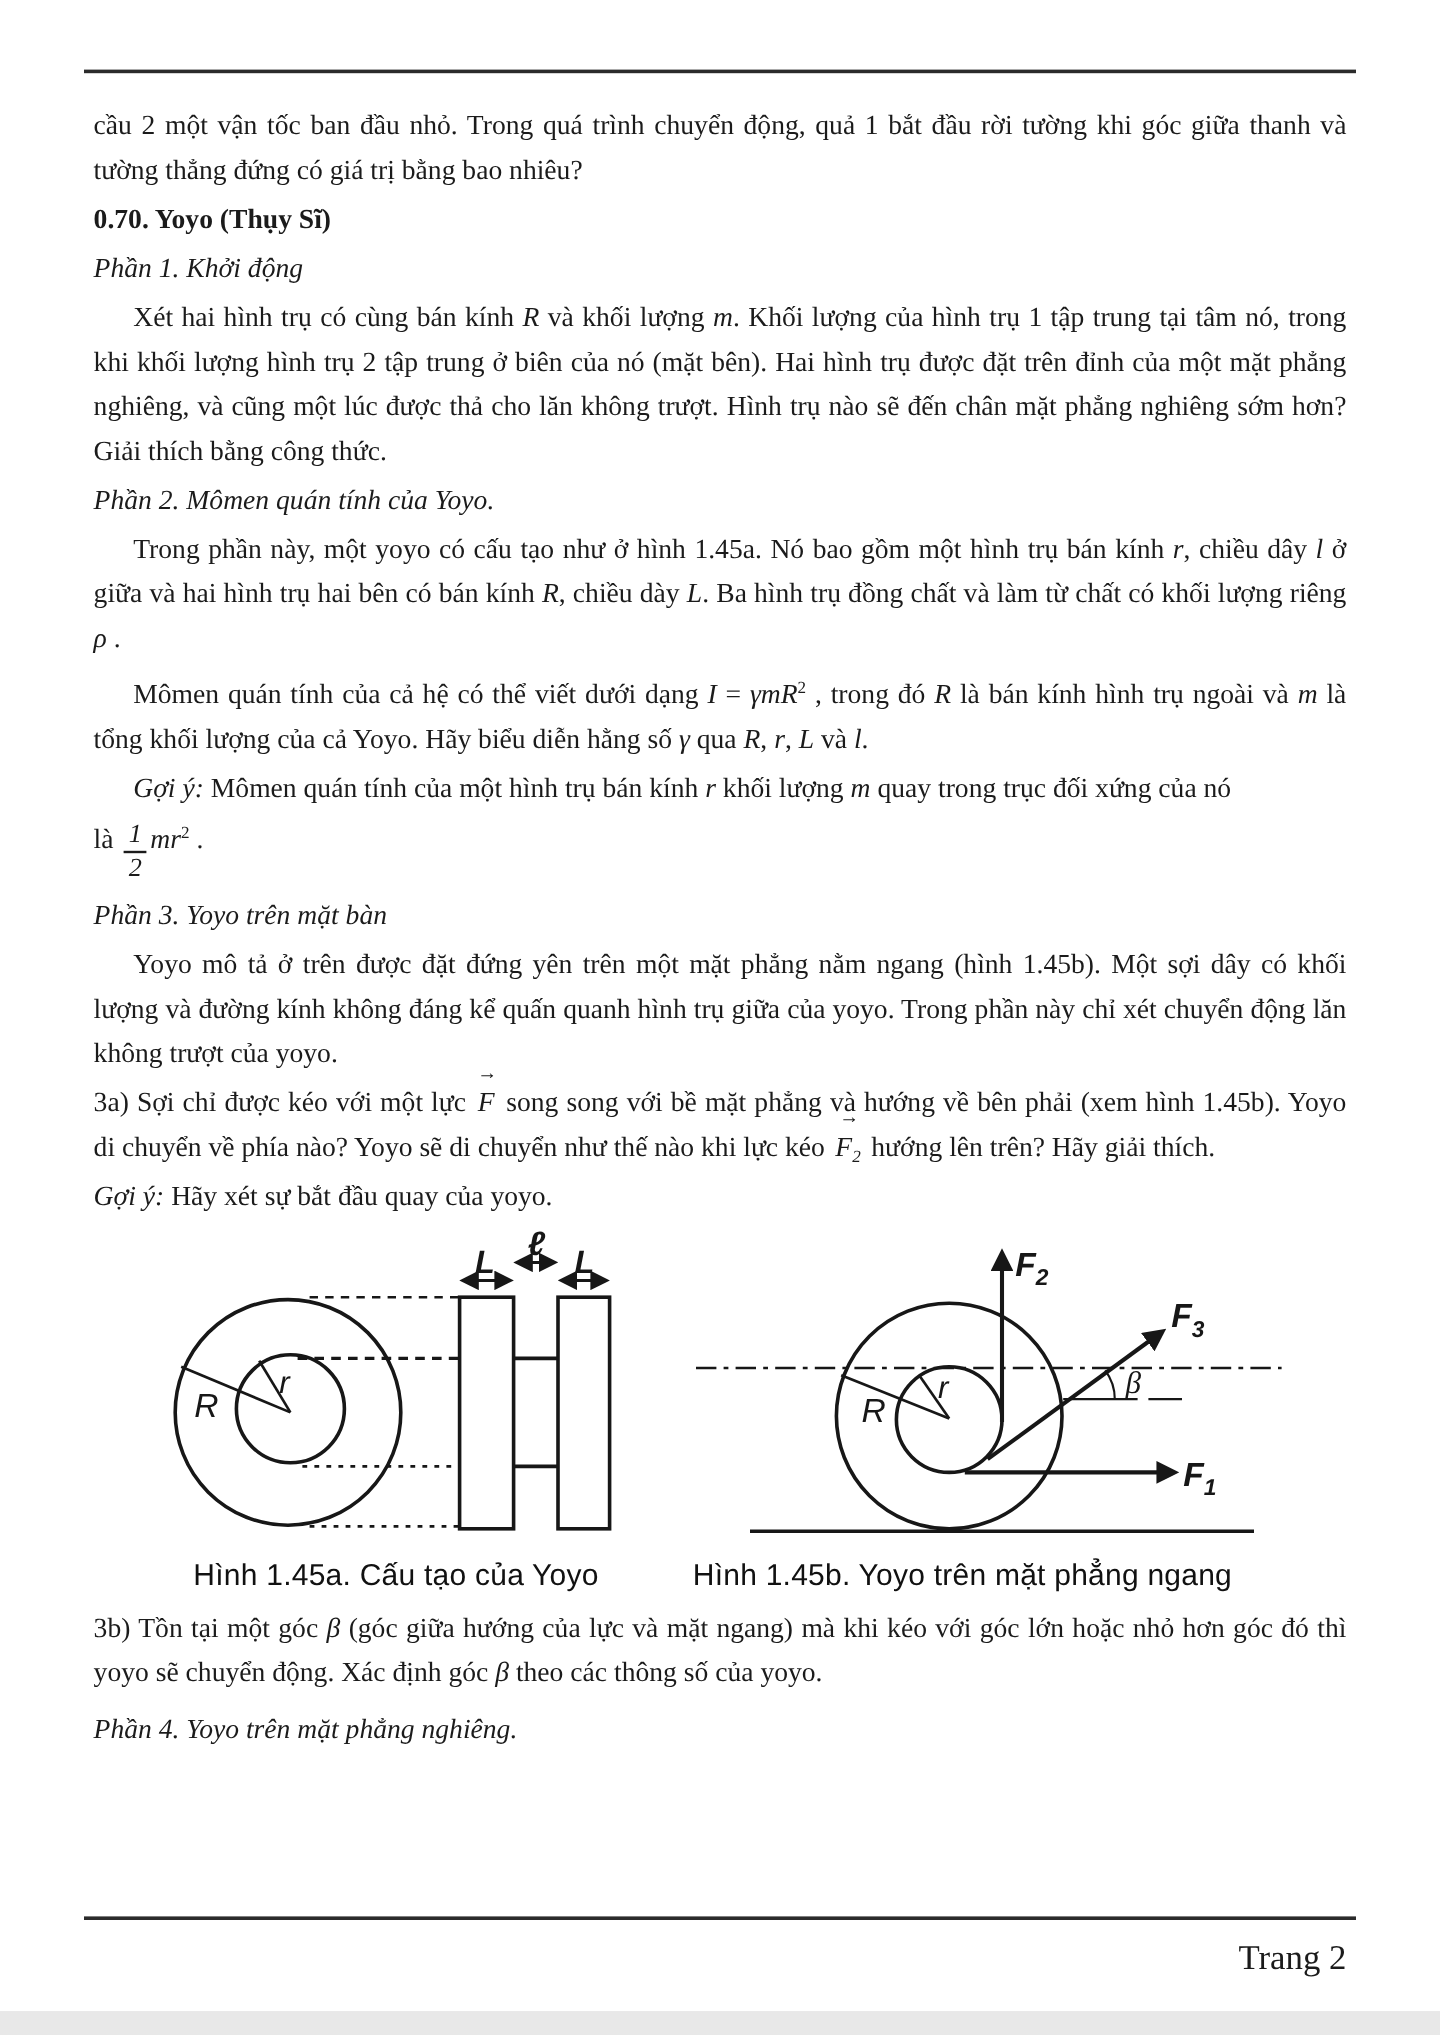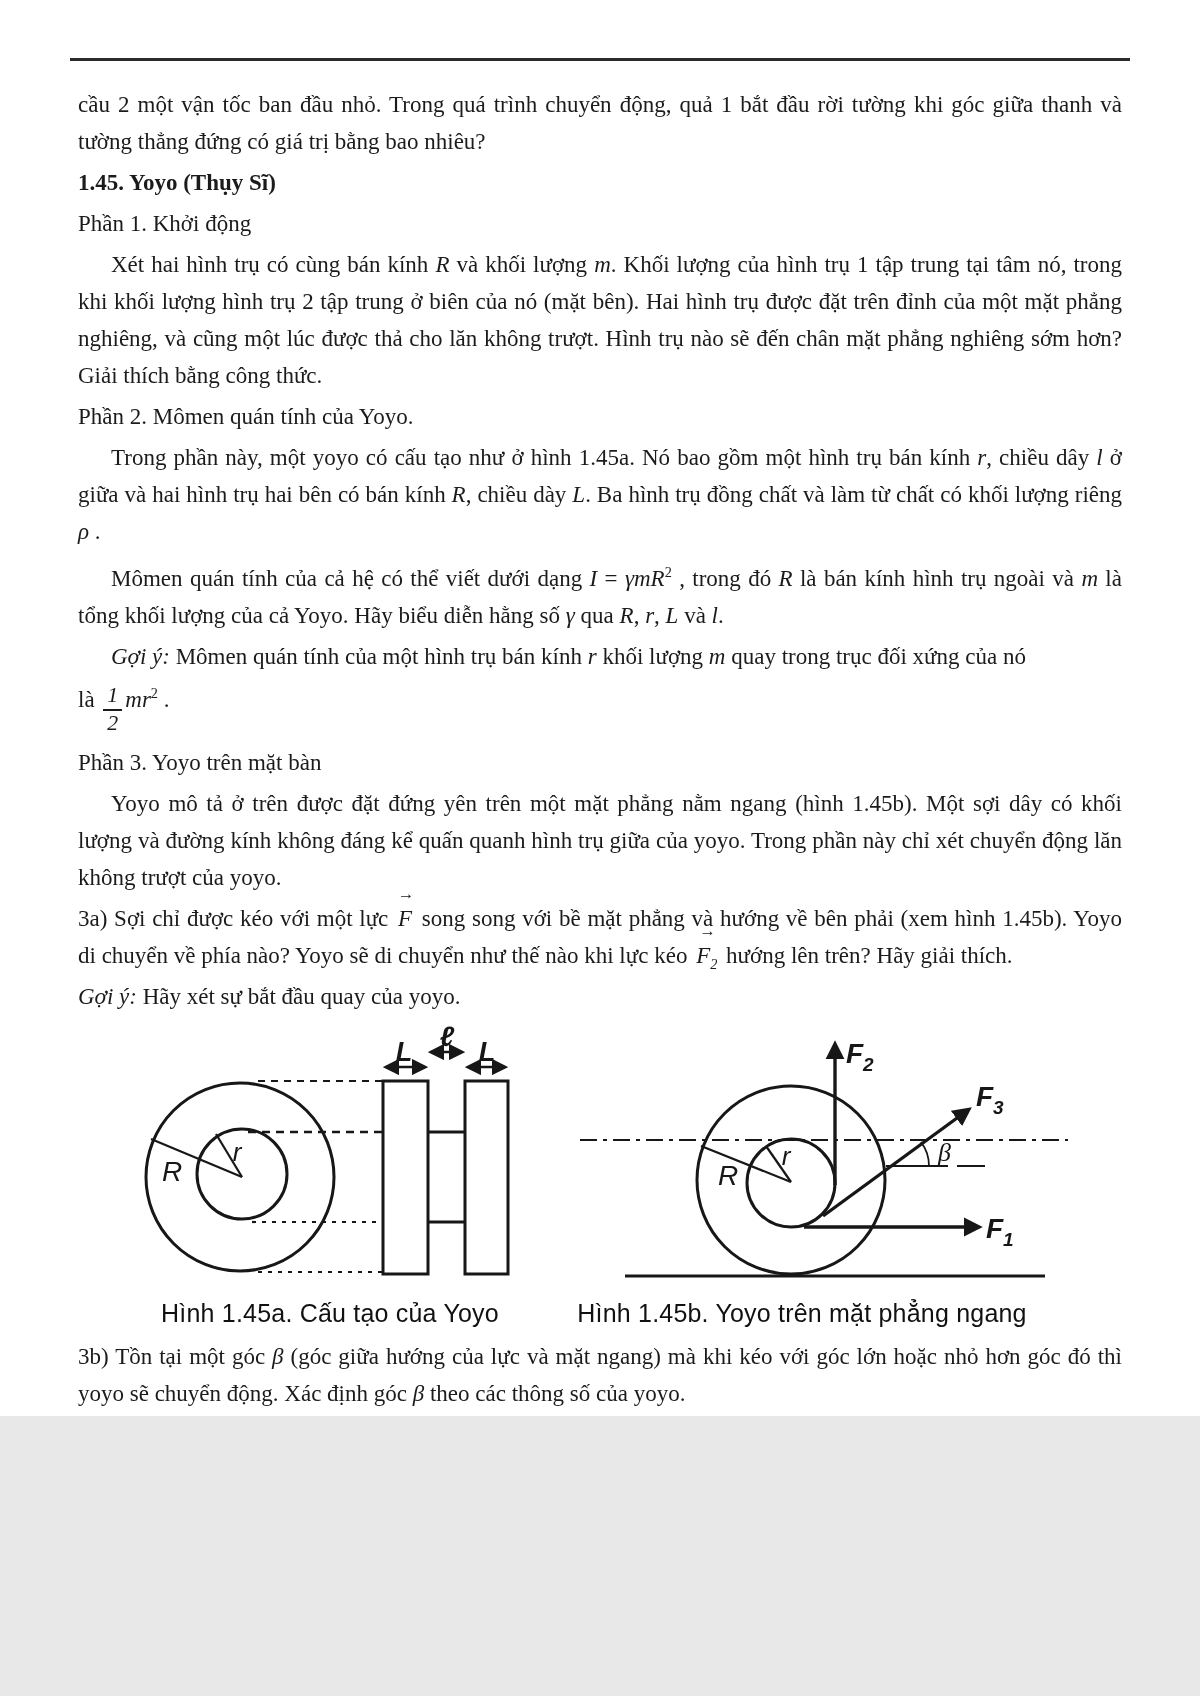--- a/index.html
+++ b/index.html
@@ -1,32 +1,32 @@
 <!DOCTYPE html>
 <html><head>
 <meta charset="utf-8">
 <style>
   html,body{margin:0;padding:0;background:#e8e8e8;}
   .page{
     position:relative;
-    width:1200px;height:1416px;
+    width:1200px;height:1676px;
     background:#ffffff;
     font-family:"Liberation Serif","DejaVu Serif",serif;
     color:#1b1b1b;
     overflow:hidden;
     margin:0 auto;
   }
   .rule{position:absolute;left:70px;width:1060px;height:3px;background:#2b2b2b;}
   .rule-top{top:58px;}
   .rule-bottom{top:1597px;}
   .content{position:absolute;top:86px;left:0;right:0;padding:0 78px;}
   .blk{font-size:23px;line-height:37px;text-align:justify;margin:0 0 4px;}
   .blk.indent{text-indent:33px;}
   .h-bold{font-weight:700;text-align:left;}
-  .h-italic{text-align:left;}
+  .h-italic{font-style:italic;text-align:left;}
   .it{font-style:italic;}
   sup{font-size:0.62em;line-height:0;vertical-align:super;}
   sub{font-size:0.62em;line-height:0;vertical-align:sub;}
   .sp-before{margin-top:10px;}
   .frac{display:inline-block;vertical-align:-1.05em;text-align:center;line-height:1.08;font-size:0.95em;margin:0 3px;font-style:italic;}
   .frac .num{display:block;padding:0 4px 1px;border-bottom:2px solid #1b1b1b;}
   .frac .den{display:block;padding-top:1px;}
   .fracline{margin:6px 0 8px;}
   .vec{position:relative;display:inline-block;font-style:italic;margin:0 3px;}
   .vec .arr{position:absolute;left:50%;transform:translateX(-45%);top:-0.80em;font-size:0.72em;font-style:normal;line-height:1;}
@@ -50,21 +50,21 @@
 </style>
 </head>
 <body>
 
 <div class="page">
 
   <div class="rule rule-top"></div>
 
   <div class="content">
     <div class="blk"><span>cầu 2 một vận tốc ban đầu nhỏ. Trong quá trình chuyển động, quả 1 bắt đầu rời tường khi góc giữa thanh và tường thẳng đứng có giá trị bằng bao nhiêu?</span></div>
-    <div class="blk h-bold"><span>1.45. Yoyo (Thụy Sĩ)</span></div>
+    <div class="blk h-bold"><span>0.70. Yoyo (Thụy Sĩ)</span></div>
     <div class="blk h-italic"><span>Phần 1. Khởi động</span></div>
     <div class="blk indent"><span>Xét hai hình trụ có cùng bán kính </span><span class="it">R</span><span> và khối lượng </span><span class="it">m</span><span>. Khối lượng của hình trụ 1 tập trung tại tâm nó, trong khi khối lượng hình trụ 2 tập trung ở biên của nó (mặt bên). Hai hình trụ được đặt trên đỉnh của một mặt phẳng nghiêng, và cũng một lúc được thả cho lăn không trượt. Hình trụ nào sẽ đến chân mặt phẳng nghiêng sớm hơn? Giải thích bằng công thức.</span></div>
     <div class="blk h-italic"><span>Phần 2. Mômen quán tính của Yoyo.</span></div>
     <div class="blk indent"><span>Trong phần này, một yoyo có cấu tạo như ở hình 1.45a. Nó bao gồm một hình trụ bán kính </span><span class="it">r</span><span>, chiều dây </span><span class="it">l</span><span> ở giữa và hai hình trụ hai bên có bán kính </span><span class="it">R</span><span>, chiều dày </span><span class="it">L</span><span>. Ba hình trụ đồng chất và làm từ chất có khối lượng riêng </span><span class="it">ρ</span><span> .</span></div>
     <div class="blk indent sp-before"><span>Mômen quán tính của cả hệ có thể viết dưới dạng </span><span class="it">I</span><span> = </span><span class="it">γmR</span><sup>2</sup><span> , trong đó </span><span class="it">R</span><span> là bán kính hình trụ ngoài và </span><span class="it">m</span><span> là tổng khối lượng của cả Yoyo. Hãy biểu diễn hằng số </span><span class="it">γ</span><span> qua </span><span class="it">R</span><span>, </span><span class="it">r</span><span>, </span><span class="it">L</span><span> và </span><span class="it">l</span><span>.</span></div>
     <div class="blk indent"><span class="it">Gợi ý:</span><span> Mômen quán tính của một hình trụ bán kính </span><span class="it">r</span><span> khối lượng </span><span class="it">m</span><span> quay trong trục đối xứng của nó</span></div>
     <div class="blk fracline"><span>là </span><span class="frac"><span class="num">1</span><span class="den">2</span></span><span class="it">mr</span><sup>2</sup><span> .</span></div>
     <div class="blk h-italic"><span>Phần 3. Yoyo trên mặt bàn</span></div>
     <div class="blk indent"><span>Yoyo mô tả ở trên được đặt đứng yên trên một mặt phẳng nằm ngang (hình 1.45b). Một sợi dây có khối lượng và đường kính không đáng kể quấn quanh hình trụ giữa của yoyo. Trong phần này chỉ xét chuyển động lăn không trượt của yoyo.</span></div>
     <div class="blk"><span>3a) Sợi chỉ được kéo với một lực </span><span class="vec"><span class="arr">→</span><span>F</span></span><span> song song với bề mặt phẳng và hướng về bên phải (xem hình 1.45b). Yoyo di chuyển về phía nào? Yoyo sẽ di chuyển như thế nào khi lực kéo </span><span class="vec"><span class="arr">→</span><span>F</span><sub>2</sub></span><span> hướng lên trên? Hãy giải thích.</span></div>

